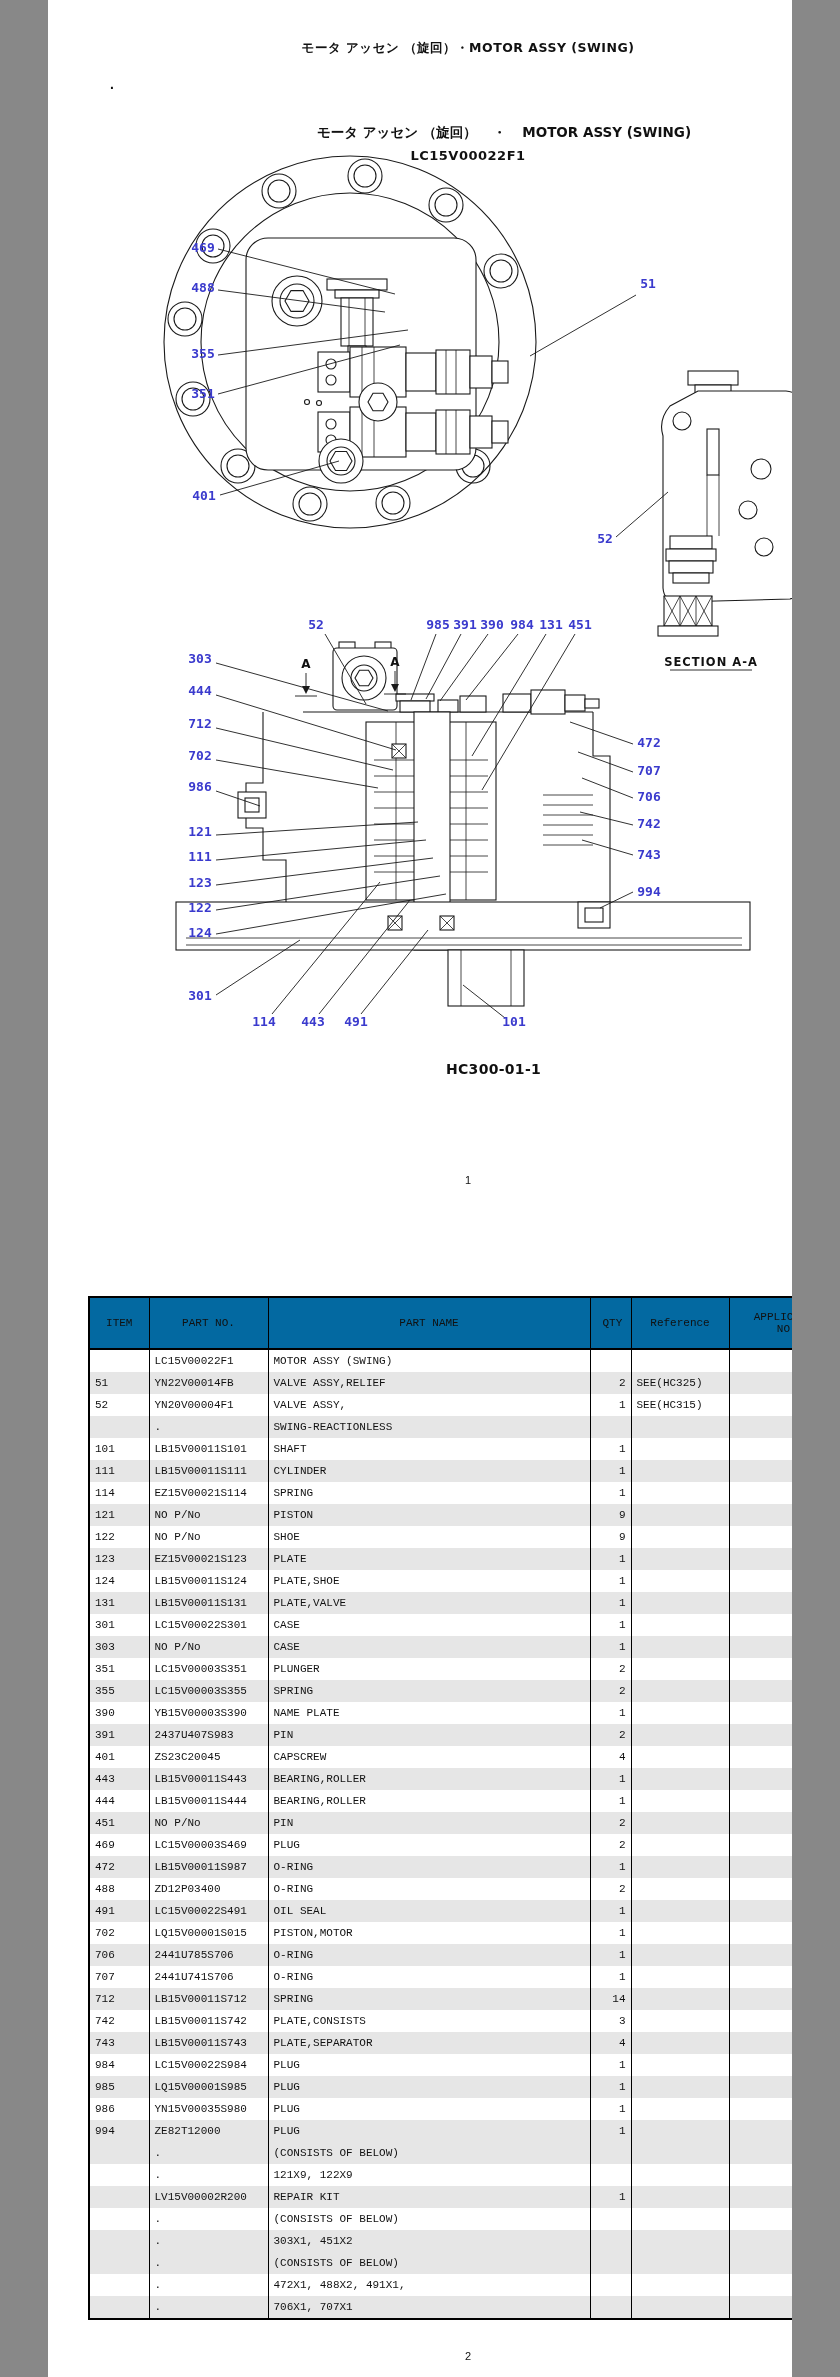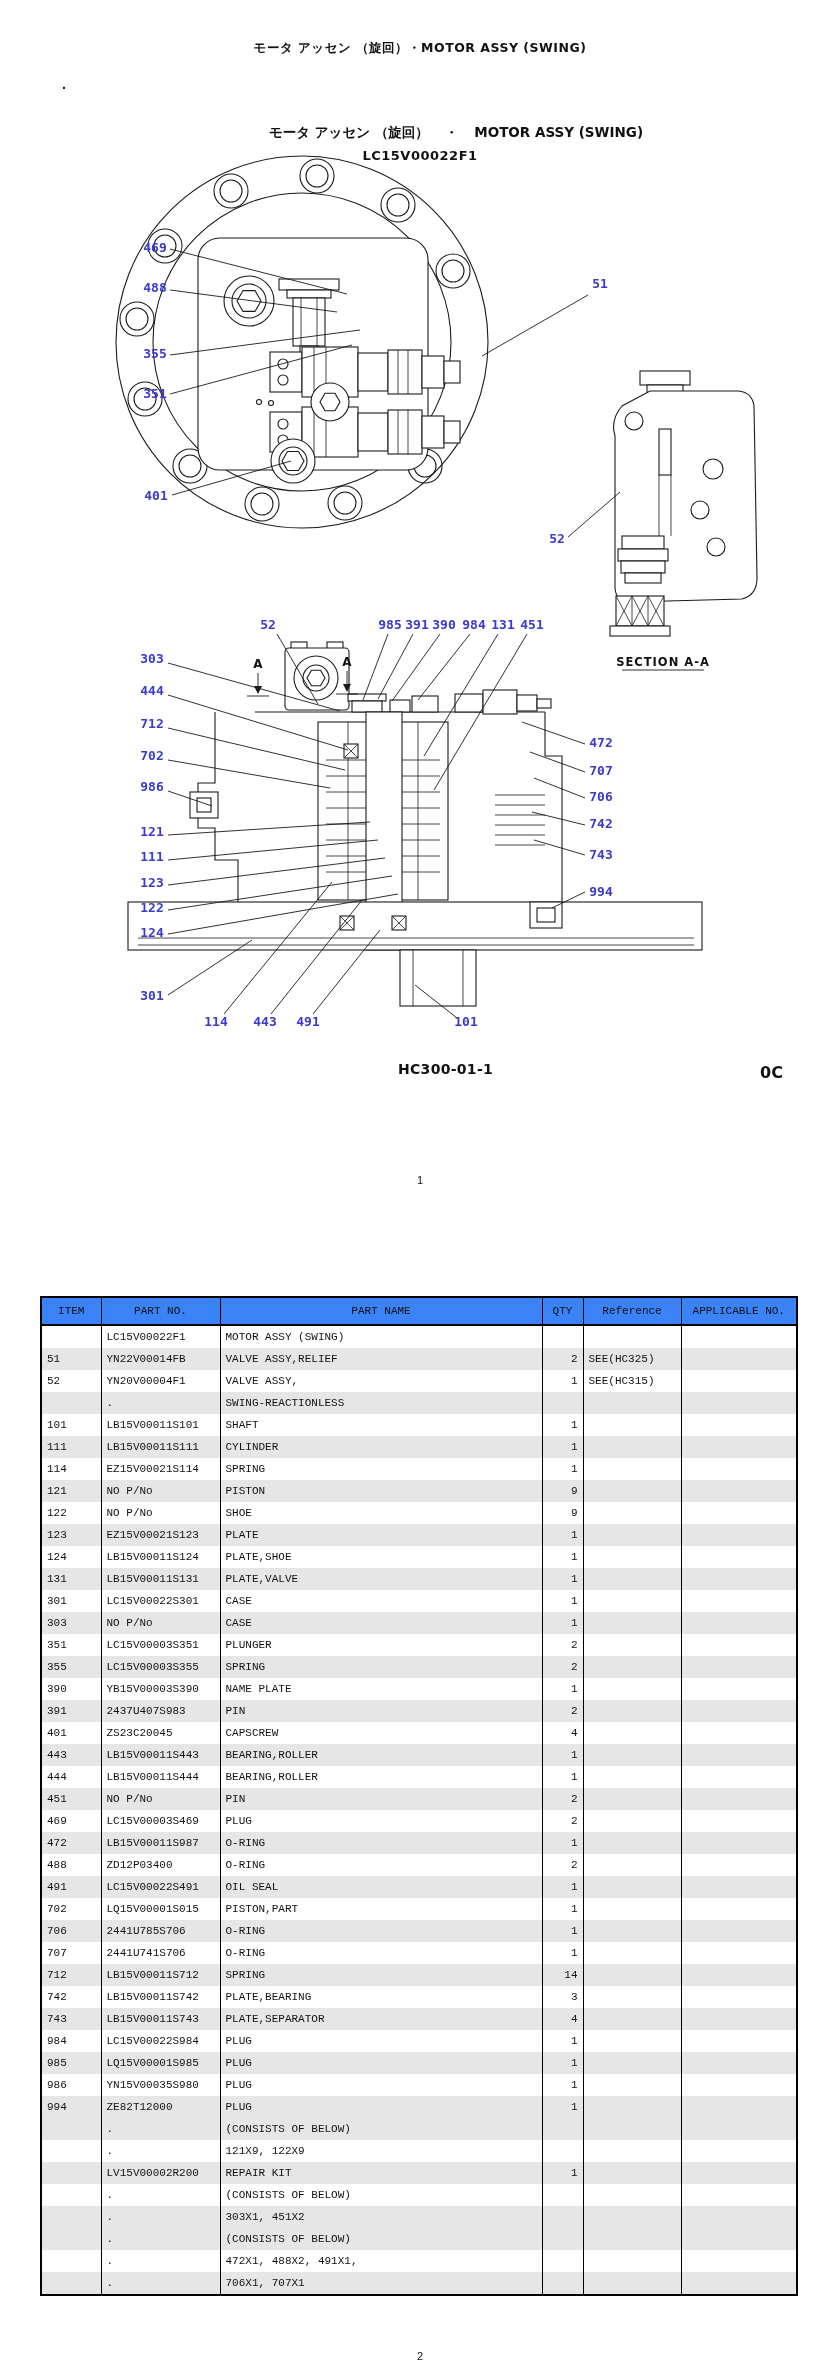--- a/index.html
+++ b/index.html
@@ -1,16 +1,16 @@
 <!DOCTYPE html>
 <html><head>
 <meta charset="utf-8">
 <style>
   html,body{margin:0;padding:0;background:#888;}
-  #page{position:relative;width:840px;height:2377px;background:#fff;margin:0 auto;
+  #page{position:relative;width:744px;height:2377px;background:#fff;margin:0 auto;
         font-family:"Liberation Sans",sans-serif;color:#111;overflow:hidden;}
   .ctr{position:absolute;left:0;width:840px;text-align:center;}
   #header-title{top:40px;font-size:12.5px;font-weight:bold;letter-spacing:.5px;
         font-family:"DejaVu Sans",sans-serif;}
   #figure-title{top:124px;font-size:13.5px;font-weight:bold;font-family:"DejaVu Sans",sans-serif;padding-left:36px;}
   #figure-title .dot{margin:0 16px;}
   #assembly-no{top:148px;font-size:13px;font-weight:bold;font-family:"DejaVu Sans",sans-serif;letter-spacing:.5px;}
   #corner-mark{position:absolute;left:62px;top:76px;font-size:14px;font-weight:bold;}
   #drawing-code{position:absolute;left:398px;top:1061px;font-size:14px;font-weight:bold;
         font-family:"DejaVu Sans",sans-serif;letter-spacing:.3px;text-align:center;}
@@ -25,21 +25,21 @@
   .t{fill:none;stroke:#1a1a1a;stroke-width:.8;}
   .leader{stroke:#1a1a1a;stroke-width:.9;fill:none;}
   .callout{font:bold 13px "DejaVu Sans Mono",monospace;fill:#3a3acd;text-anchor:middle;}
   .secmark{font:bold 12px "DejaVu Sans",sans-serif;fill:#111;text-anchor:middle;}
   .seclabel{font:bold 11.5px "DejaVu Sans",sans-serif;fill:#111;text-anchor:middle;letter-spacing:1px;}
 
   #parts-table{position:absolute;left:40px;top:1296px;border-collapse:collapse;
         table-layout:fixed;width:756px;border:2px solid #000;
         font-family:"Liberation Mono",monospace;font-size:11px;}
   #parts-table th{border-left:1px solid #000;border-bottom:2px solid #000;height:26px;
-        font-weight:normal;text-align:center;padding:0;background:#3b82f6;}
+        font-weight:normal;text-align:center;padding:12px;background:#0369a1;}
   #parts-table td{border-left:1px solid #000;height:22px;line-height:22px;padding:0 5px;
         overflow:hidden;white-space:nowrap;}
   #parts-table tr.alt td{background:#e6e6e6;}
   #parts-table td.c3{text-align:right;}
   .w0{width:60px}.w1{width:119px}.w2{width:322px}.w3{width:41px}.w4{width:98px}.w5{width:116px}
 </style>
 </head>
 <body>
 
 <div id="page">
@@ -564,21 +564,21 @@
           <td class="c0">491</td>
           <td class="c1">LC15V00022S491</td>
           <td class="c2">OIL SEAL</td>
           <td class="c3">1</td>
           <td class="c4"></td>
           <td class="c5"></td>
         </tr>
         <tr>
           <td class="c0">702</td>
           <td class="c1">LQ15V00001S015</td>
-          <td class="c2">PISTON,PART</td>
+          <td class="c2">PISTON,MOTOR</td>
           <td class="c3">1</td>
           <td class="c4"></td>
           <td class="c5"></td>
         </tr>
         <tr class="alt">
           <td class="c0">706</td>
           <td class="c1">2441U785S706</td>
           <td class="c2">O-RING</td>
           <td class="c3">1</td>
           <td class="c4"></td>
@@ -596,21 +596,21 @@
           <td class="c0">712</td>
           <td class="c1">LB15V00011S712</td>
           <td class="c2">SPRING</td>
           <td class="c3">14</td>
           <td class="c4"></td>
           <td class="c5"></td>
         </tr>
         <tr>
           <td class="c0">742</td>
           <td class="c1">LB15V00011S742</td>
-          <td class="c2">PLATE,BEARING</td>
+          <td class="c2">PLATE,CONSISTS</td>
           <td class="c3">3</td>
           <td class="c4"></td>
           <td class="c5"></td>
         </tr>
         <tr class="alt">
           <td class="c0">743</td>
           <td class="c1">LB15V00011S743</td>
           <td class="c2">PLATE,SEPARATOR</td>
           <td class="c3">4</td>
           <td class="c4"></td>

